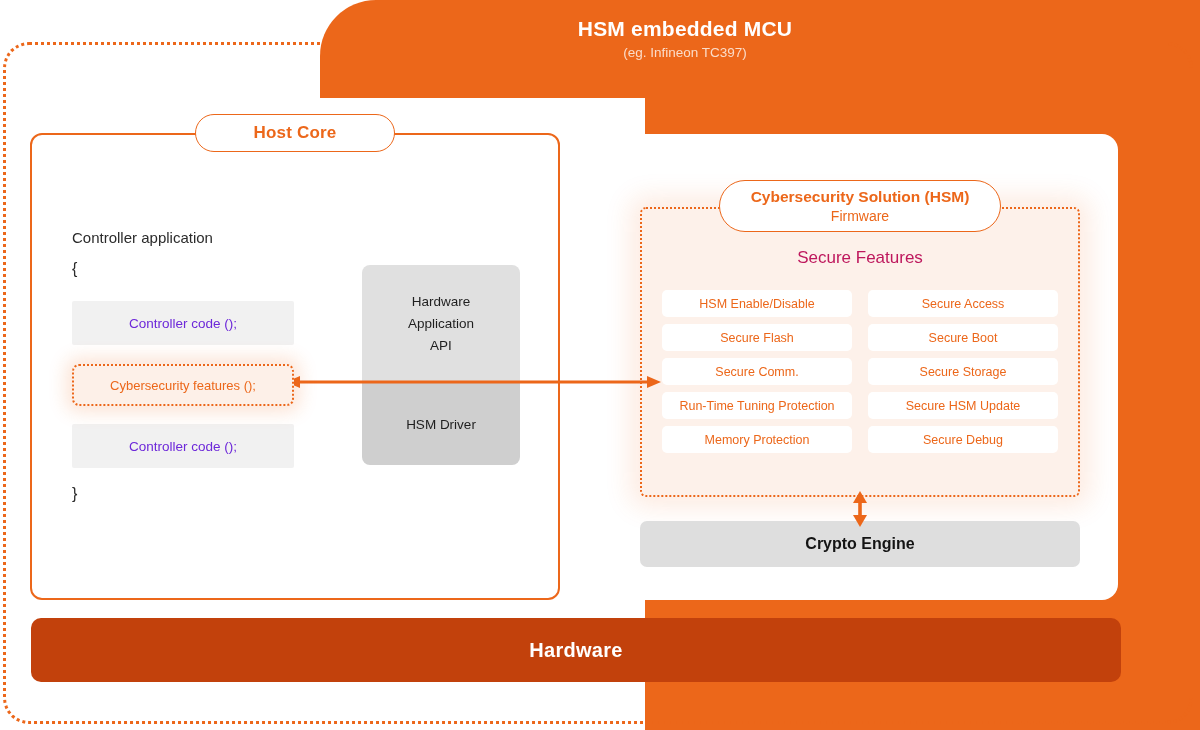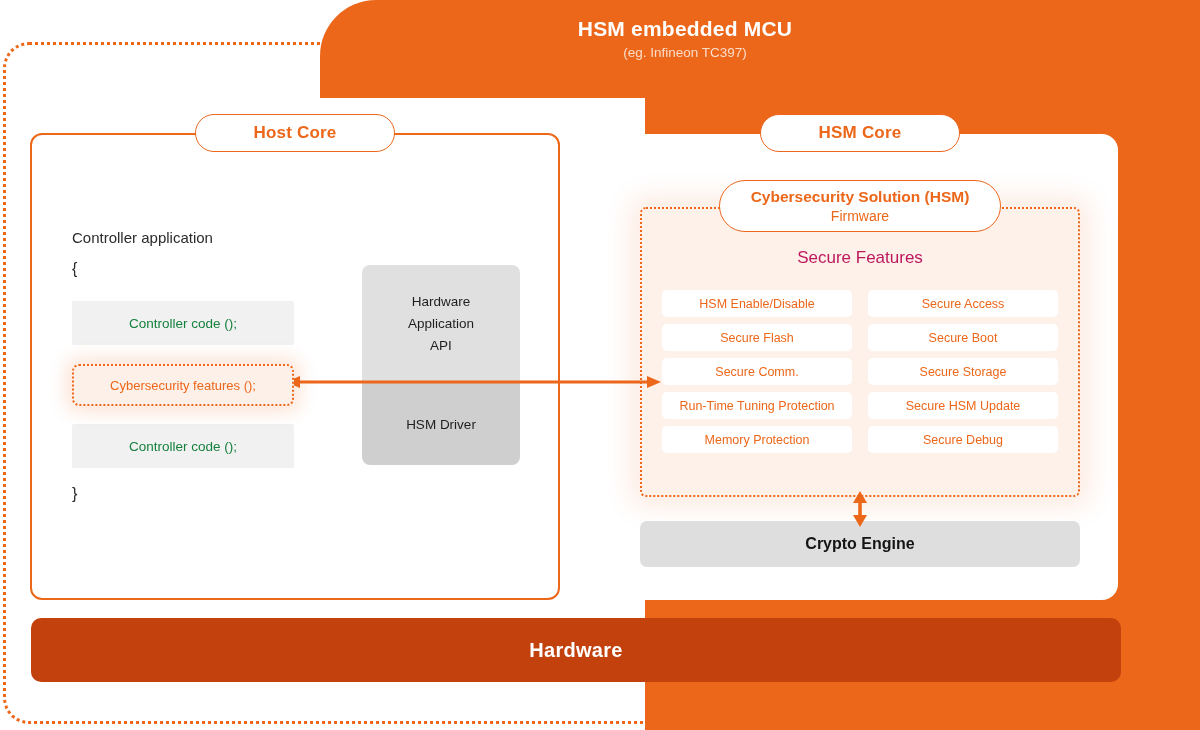--- a/index.html
+++ b/index.html
@@ -81,21 +81,21 @@
     position: absolute; left: 72px; top: 227px;
     font-size: 15px; color: #2b2b2b; line-height: 22px;
   }
   .brace-open  { position: absolute; left: 72px; top: 260px; font-size: 16px; color: #2b2b2b; }
   .brace-close { position: absolute; left: 72px; top: 485px; font-size: 16px; color: #2b2b2b; }
 
   .code-row {
     position: absolute; left: 72px; width: 222px; height: 44px;
     background: #f1f1f1; border-radius: 2px;
     display: flex; align-items: center; justify-content: center;
-    font-size: 13.5px; color: #15803d;
+    font-size: 13.5px; color: #6d28d9;
   }
   .code-row-1 { top: 301px; }
   .code-row-3 { top: 424px; }
 
   .code-row-highlight {
     position: absolute; left: 72px; top: 364px;
     width: 222px; height: 42px;
     background: #fdf0e8;
     border: 2px dotted #ec671a;
     border-radius: 7px;
@@ -216,23 +216,20 @@
   <svg class="h-arrow" viewBox="0 0 375 20">
     <line x1="12" y1="10" x2="363" y2="10" stroke="#ec671a" stroke-width="3.2"></line>
     <polygon points="0,10 14,4 14,16" fill="#ec671a"></polygon>
     <polygon points="375,10 361,4 361,16" fill="#ec671a"></polygon>
   </svg>
 
   <div class="hsm-core-box"></div>
 
   <div class="features-panel"></div>
 
-  <div class="pill pill-hsm">
-    <span class="lbl">HSM Core</span>
-  </div>
 
   <div class="pill pill-cyber">
     <span class="lbl">Cybersecurity Solution (HSM)</span>
     <span class="sub">Firmware</span>
   </div>
 
   <div class="features-title">Secure Features</div>
 
   <div class="features-grid">
     <div class="feature-cell">HSM Enable/Disable</div>

